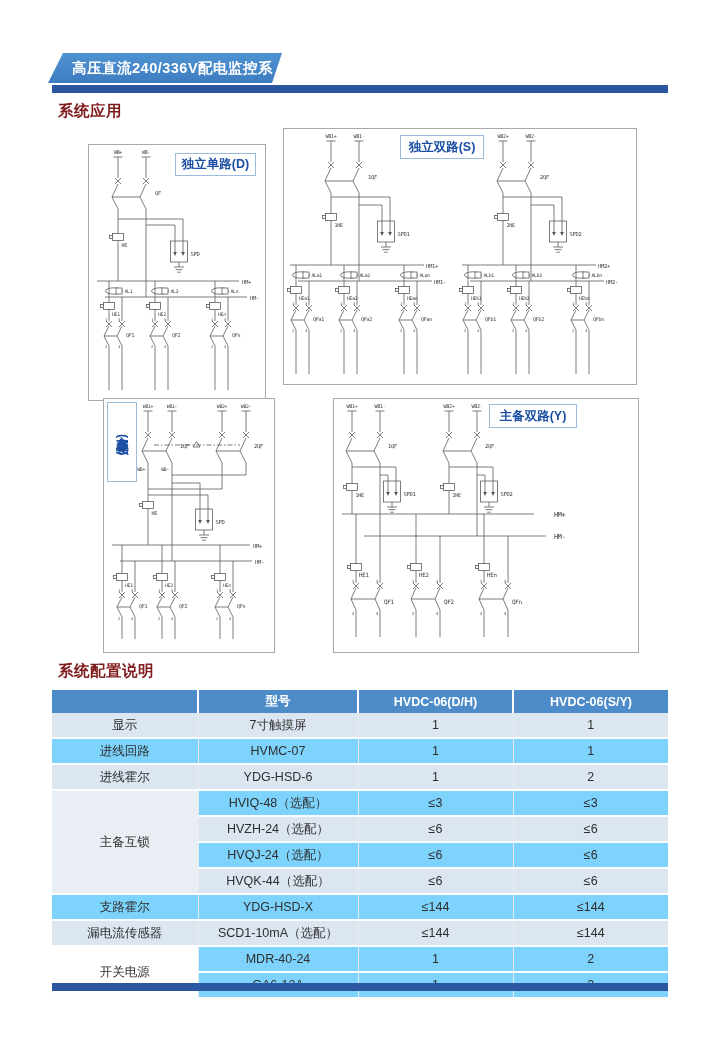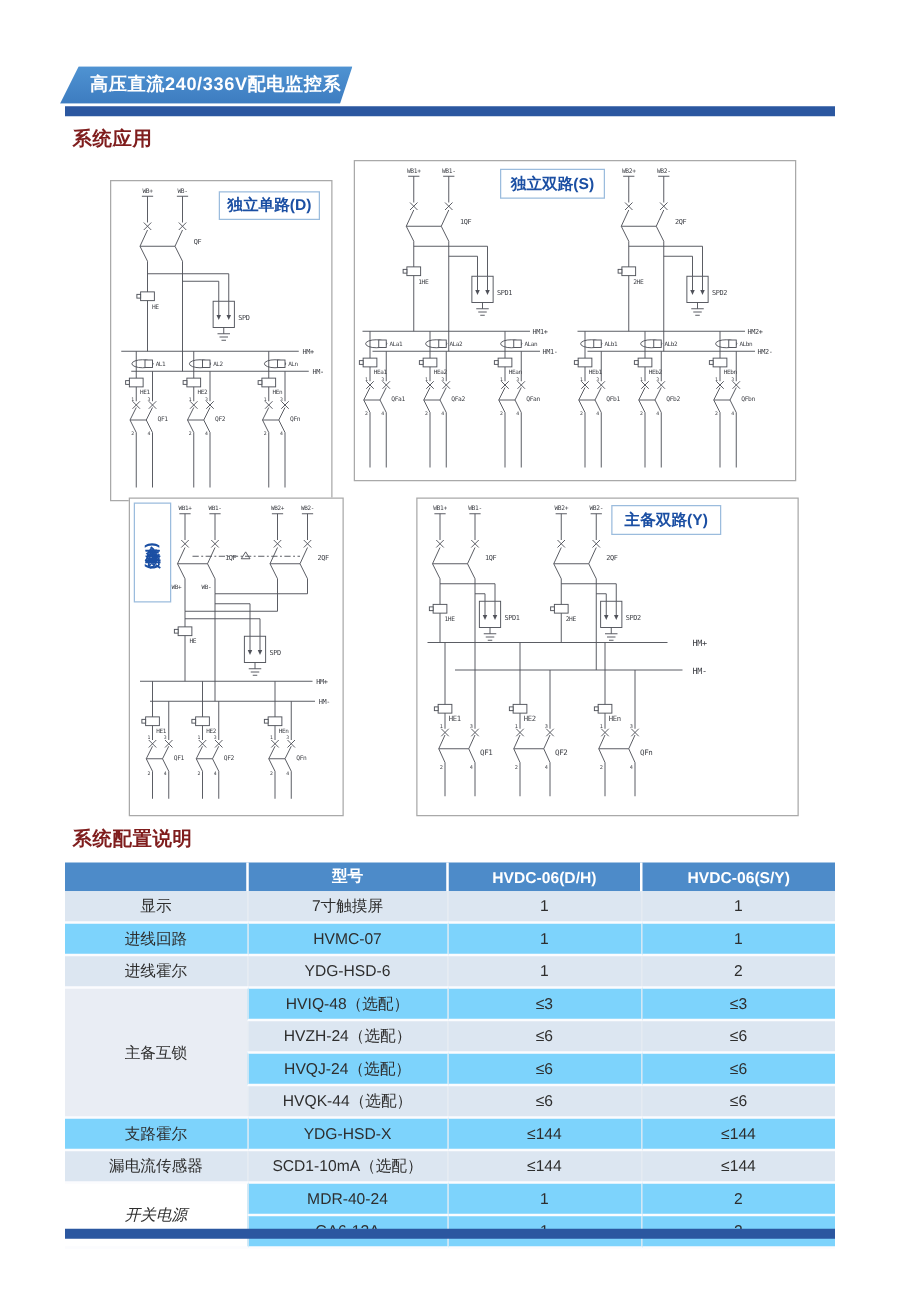--- a/index.html
+++ b/index.html
@@ -26,21 +26,21 @@
   table.cfg{position:absolute;left:52px;top:690px;width:616px;border-collapse:collapse;table-layout:fixed;
             font-size:12.5px;color:#2e2e2e;}
   table.cfg th{background:var(--th-blue,#4d8bc9);color:#fff;font-weight:bold;height:23px;padding:0;
                border-right:2px solid #fff;text-align:center;}
   table.cfg th:last-child{border-right:none;}
   table.cfg td{height:24px;padding:0;text-align:center;vertical-align:middle;
                border-right:1px solid #e6ebf2;border-bottom:2px solid #fbfcfe;background:#7dd3fc;}
   table.cfg td:last-child{border-right:none;}
   td.sh{background:var(--stripe,#dce6f1) !important;}
   td.gm{background:#e9edf4 !important;}
-  td.gw{background:#fff !important;font-style:italic;}
+  td.gw{background:#fff !important;}
 </style>
 </head>
 <body>
 
 <div class="page">
   <div class="ribbon">
     <span>高压直流240/336V配电监控系统</span>
   </div>
   <div class="hbar" style="top:85px;"></div>
 

